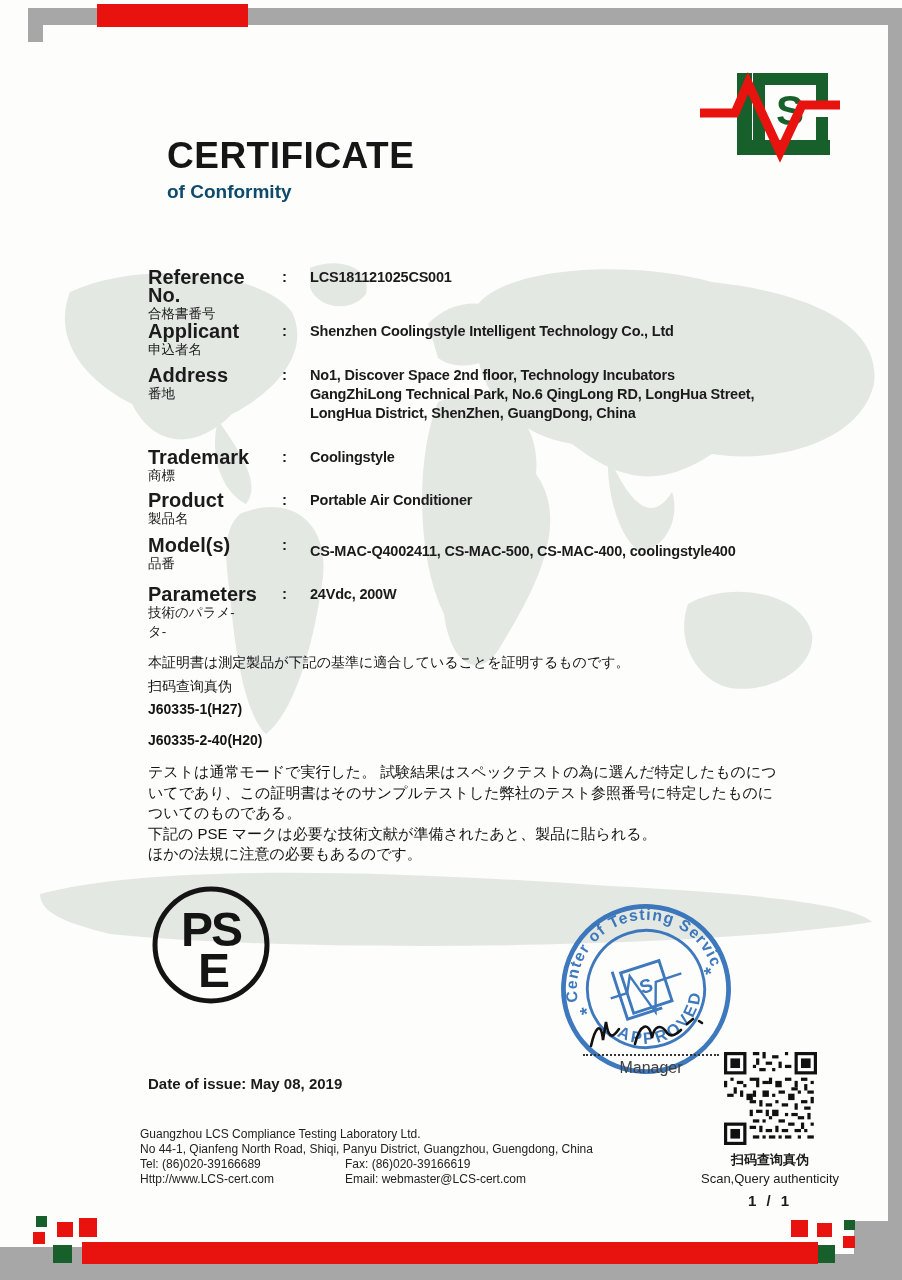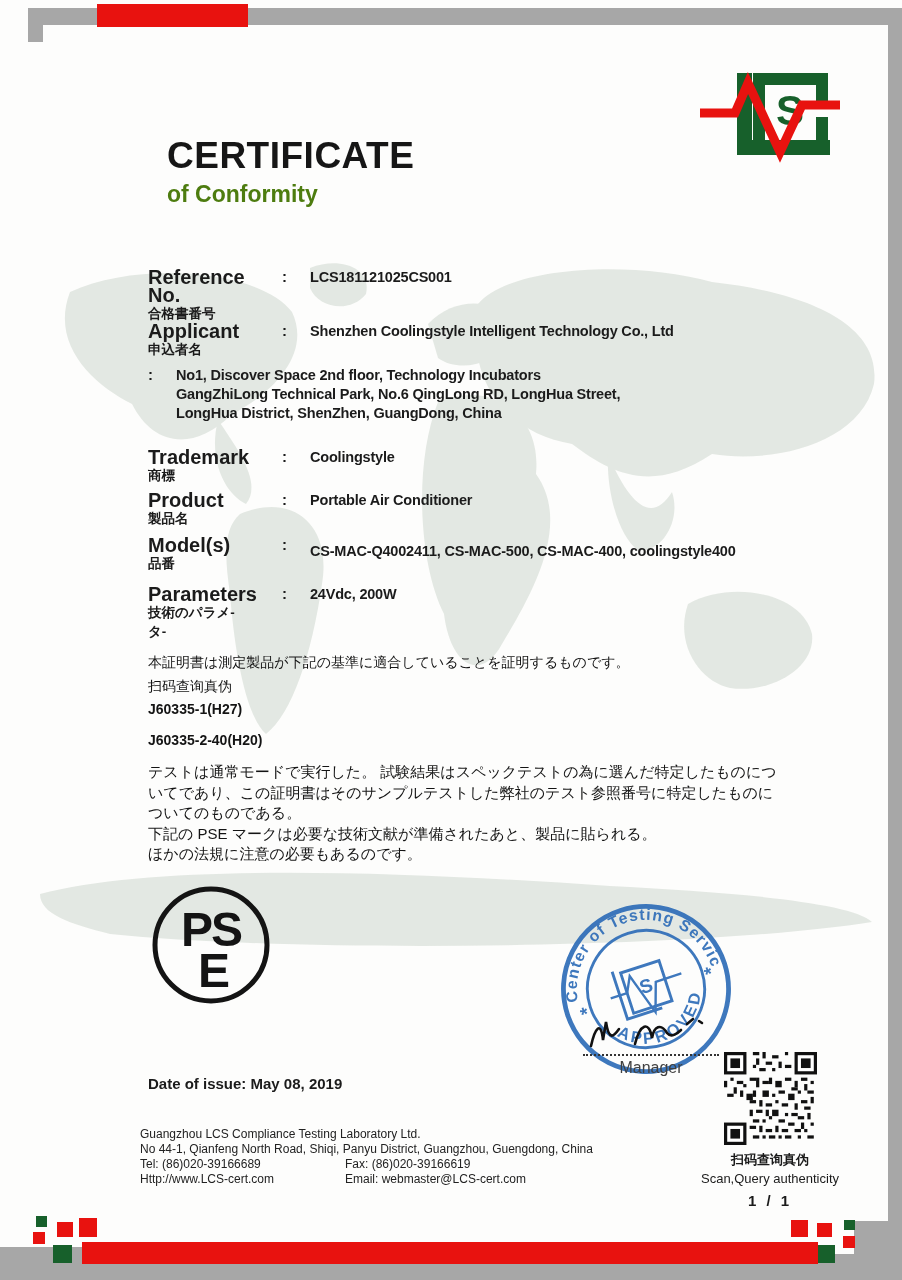--- a/index.html
+++ b/index.html
@@ -5,26 +5,26 @@
   html,body{margin:0;padding:0;background:#9f9f9f;}
   #scan{position:relative;width:902px;height:1280px;background:#fdfdfc;overflow:hidden;
         font-family:"Liberation Sans","DejaVu Sans",sans-serif;color:#1b1b1b;}
   .abs{position:absolute;}
   .gray{background:#a7a7a7;}
   .red{background:#e8120f;}
   .green{background:#17602b;}
   
   #title-block{left:167px;top:137px;}
   #title-main{font-size:37px;font-weight:bold;letter-spacing:.5px;color:#161616;line-height:1;}
-  #title-sub{font-size:23px;font-weight:bold;color:#4d7c0f;margin-top:7px;}
+  #title-sub{font-size:19px;font-weight:bold;color:#0c4a6e;margin-top:7px;}
   
   .field-row{position:absolute;left:148px;display:flex;width:640px;z-index:2;}
   .f-label{width:134px;flex:none;}
   .f-label .en{display:block;font-size:20px;font-weight:bold;line-height:18px;}
-  .f-label .jp{display:block;font-size:13.5px;line-height:19px;white-space:pre-line;font-weight:bold;}
+  .f-label .jp{display:block;font-size:13.5px;line-height:19px;white-space:pre-line;}
   .f-colon{width:28px;flex:none;font-size:15px;font-weight:bold;}
   .f-value{font-size:14.5px;font-weight:bold;letter-spacing:-.2px;white-space:nowrap;line-height:19px;}
   .f-value .vline{display:block;white-space:nowrap;}
   
   .jp-line{position:absolute;left:148px;font-size:14px;color:#141414;white-space:nowrap;z-index:2;}
   .bold{font-weight:bold;}
   #notes{position:absolute;left:148px;top:762px;width:660px;z-index:2;}
   #notes .note-line{display:block;font-size:15px;line-height:20.5px;white-space:nowrap;color:#141414;}
   
   #footer{position:absolute;left:140px;top:1127px;font-size:12px;line-height:15px;color:#222;z-index:2;}
@@ -98,20 +98,24 @@
   <div class="field-row" style="top:322px">
     <div class="f-label">
         <span class="en">Applicant</span>
         <span class="jp">申込者名</span>
       </div>
     <div class="f-colon">:</div>
     <div class="f-value">Shenzhen Coolingstyle Intelligent Technology Co., Ltd</div>
   </div>
 
   <div class="field-row" style="top:366px">
+    <div class="f-label">
+        <span class="en">Address</span>
+        <span class="jp">番地</span>
+      </div>
     <div class="f-colon">:</div>
     <div class="f-value">
       <span class="vline">No1, Discover Space 2nd floor, Technology Incubators</span>
       <span class="vline">GangZhiLong Technical Park, No.6 QingLong RD, LongHua Street,</span>
       <span class="vline">LongHua District, ShenZhen, GuangDong, China</span>
     </div>
   </div>
 
   <div class="field-row" style="top:448px">
     <div class="f-label">

